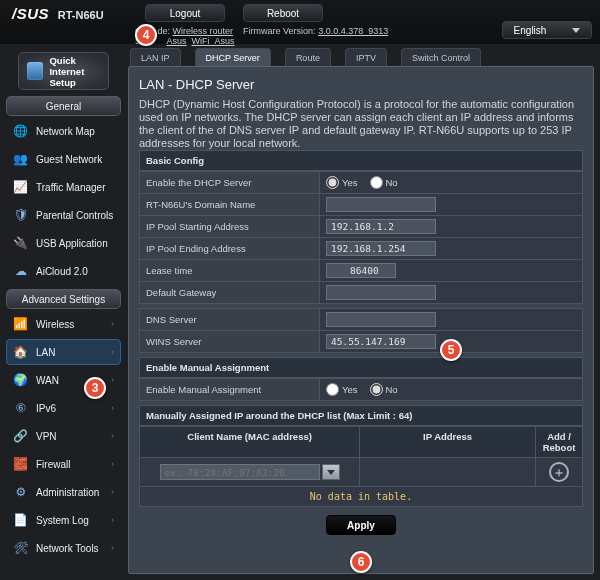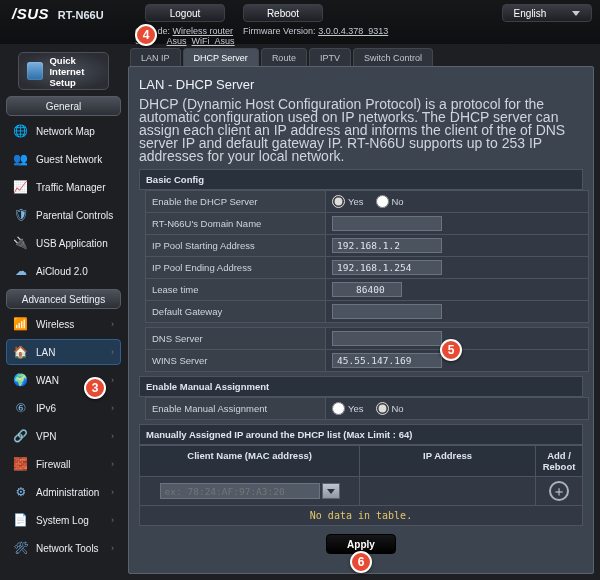--- a/index.html
+++ b/index.html
@@ -10,21 +10,21 @@
     font-size: 10px;
   }
   
   .topbar { position: relative; height: 44px; background: linear-gradient(#161719,#0e0f11); display:flex; align-items:center; }
   .brand { position:absolute; left:12px; top:5px; font-weight:bold; font-style:italic; }
   .brand .asus { font-size:15px; letter-spacing:0.5px; }
   .brand .model { font-size:11px; margin-left:6px; font-style:normal; font-weight:bold; color:#dfe6ee;}
   .topbtns { position:absolute; left:145px; top:4px; display:flex; gap:18px;}
   .topbtn { width:80px; height:18px; border:1px solid #3b3f47; border-radius:4px;
     background: linear-gradient(#393d44,#1d1f23); font-size:10px; display:flex;align-items:center;justify-content:center; cursor:pointer;}
-  .lang { position:absolute; right:8px; top:4px; width:90px; height:18px; border:1px solid #3b3f47; border-radius:4px;
+  .lang { position:absolute; right:8px; top:21px; width:90px; height:18px; border:1px solid #3b3f47; border-radius:4px;
     background: linear-gradient(#393d44,#1d1f23); display:flex;align-items:center;justify-content:center;gap:26px;cursor:pointer;}
   .lang .tri { width:0;height:0;border-left:4px solid transparent;border-right:4px solid transparent;border-top:5px solid #ccc;}
   .status { position:absolute; left:135px; top:26px; font-size:9px; color:#c2c8d0;}
   .status .u { text-decoration:underline; }
   
   .wrap { display:flex; height:calc(100% - 44px); }
   .side { width:126px; padding:4px 5px 4px 6px; overflow:hidden;}
   .main { flex:1; padding:0 6px 6px 2px; overflow:hidden;}
   .qis { height:38px; margin:4px 12px 6px; border-radius:5px;
     background:radial-gradient(ellipse at center,#4a4f58 0%,#2a2d33 80%);
@@ -33,29 +33,29 @@
   .qis .tx { font-size:9.5px; font-weight:bold; line-height:11px;}
   .sect-h { height:20px; margin:5px 0 2px; border-radius:5px; background:linear-gradient(#4d525b,#2c2f35);
     border:1px solid #565b64; display:flex;align-items:center;justify-content:center;font-size:10px;color:#e9eef5;}
   .nav-item { height:26px; border-radius:4px; margin-bottom:2px; display:flex;align-items:center;gap:7px;
     padding-left:6px; cursor:pointer; border:1px solid transparent;}
   .nav-item.active { background:#233a53; border-color:#2f5e90;}
   .nav-ic { width:16px;height:16px; display:flex;align-items:center;justify-content:center;color:#7fb7e6;font-size:12px;}
   .nav-lb { font-size:10px; color:#e8edf3;}
   .nav-item .chev { margin-left:auto; margin-right:6px; color:#6b747f; font-size:9px;}
   
-  .tabbar { height:22px; display:flex; align-items:flex-end; gap:2px; padding-left:2px;}
+  .tabbar { height:22px; display:flex; align-items:flex-end; gap:14px; padding-left:2px;}
   .tab { padding:4px 10px 3px; font-size:9px; color:#c0c6ce; background:#2f343c;
     border:1px solid #42474f; border-bottom:none; border-top-left-radius:4px; border-top-right-radius:4px; cursor:pointer;}
   .tab.active { background:#47505a; color:#fff; }
   .panel { background:#3c444f; border:1px solid #5a626d; border-radius:2px; padding:10px 10px 6px; height:calc(100% - 22px); overflow:hidden;}
   .ptitle { font-size:13px; margin-bottom:6px; color:#eef2f8;}
-  .pdesc { font-size:14px; color:#cfd5dd; line-height:13px; margin-bottom:6px;}
+  .pdesc { font-size:11px; color:#cfd5dd; line-height:13px; }
   .block-h { background:#29313c; border:1px solid #4c545f; padding:4px 6px; font-size:9.5px; color:#dfe5ed; font-weight:bold;}
-  table.form { width:100%; border-collapse:collapse;margin-left:6px;}
+  table.form { width:100%; border-collapse:collapse;}
   table.form td { border:1px solid #4c545f; padding:3px 6px; font-size:9.5px; color:#cfd5dd; height:22px;}
   table.form td.lab { width:180px; background:#394049;}
   table.form td.val { background:#323944; }
   .inp { height:15px; width:110px; background:#4b535e; border:1px solid #6a7380; color:#dfe5ed;
     font-family:Consolas,monospace; font-size:9.5px; padding:0 4px;}
   .radio-row { display:flex; align-items:center; gap:12px;}
   .radio-row label { display:flex;align-items:center;gap:3px; font-size:9.5px;color:#cfd5dd; cursor:pointer;}
   .radio-row input { accent-color:#ddd; }
   .list-h { background:#29313c; border:1px solid #4c545f; display:flex; font-size:9.5px; font-weight:bold; color:#dfe5ed;}
   .list-h > div, .list-row > div { padding:4px 6px; border-right:1px solid #4c545f;}

